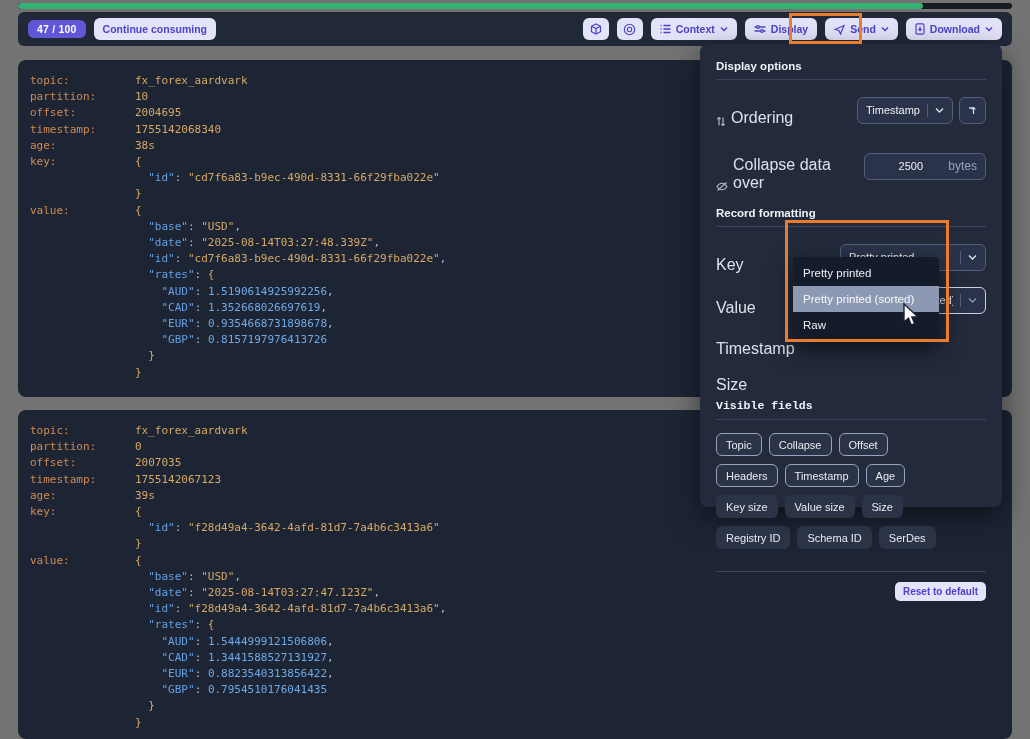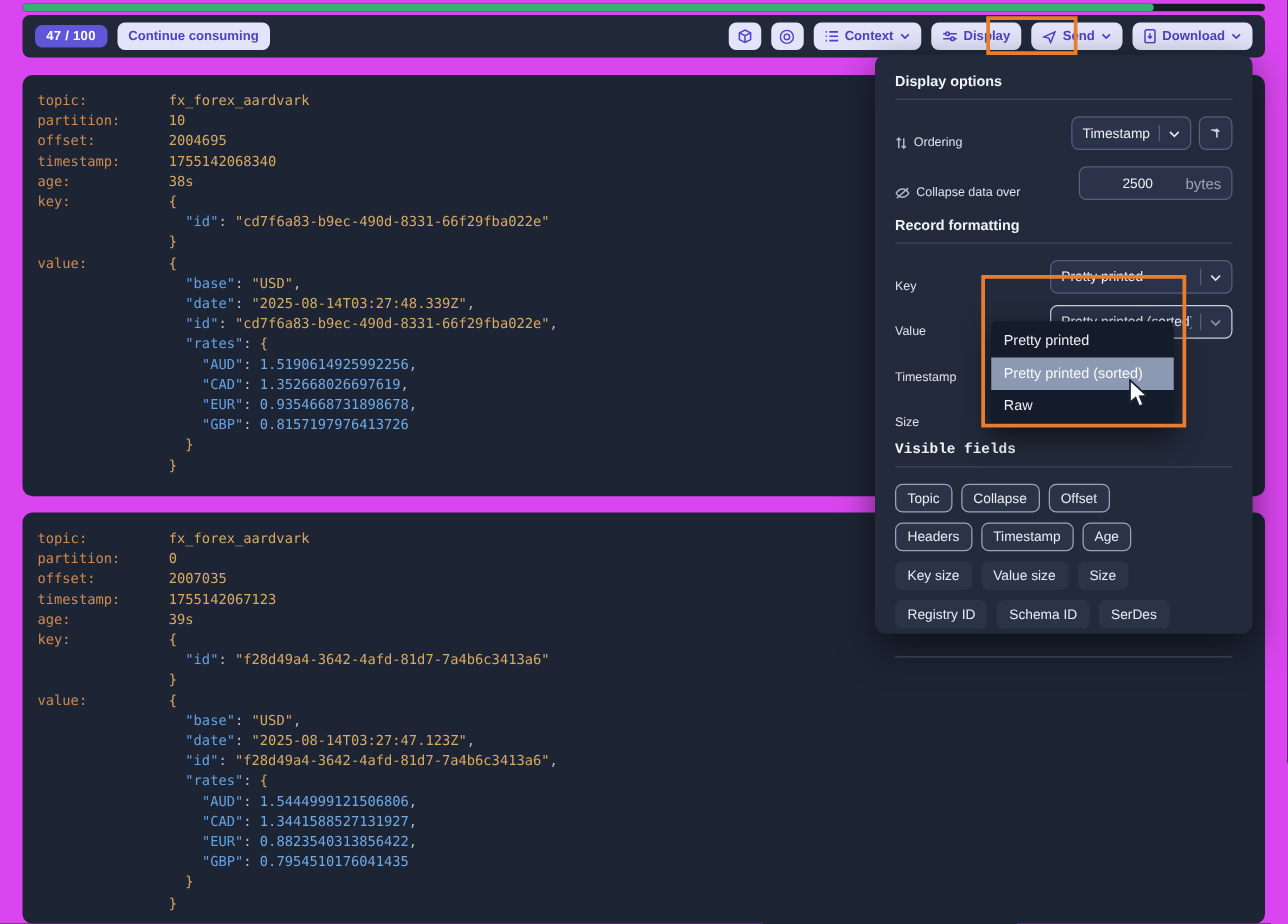--- a/index.html
+++ b/index.html
@@ -1,19 +1,19 @@
 <!DOCTYPE html>
 <html><head>
 <meta charset="utf-8">
 <style>
   * { margin:0; padding:0; box-sizing:border-box; }
   html,body { background:#0c0d11; }
   .page {
     position:relative; width:1030px; height:739px; overflow:hidden;
-    background:#d946ef; font-family:"Liberation Sans", sans-serif;
+    background:#737373; font-family:"Liberation Sans", sans-serif;
   }
   
   .progress-track {
     position:absolute; left:18px; top:3px; width:994px; height:6px;
     background:#171b23; border-radius:3px; overflow:hidden;
   }
   .progress-fill { height:100%; width:91%; background:#35b173; border-radius:3px; }
 
   
   .toolbar {
@@ -62,21 +62,21 @@
   
   .display-panel {
     position:absolute; left:700px; top:44px; width:302px; height:463px;
     background:#222a3b; border-radius:8px; z-index:30;
     box-shadow:0 10px 30px rgba(0,0,0,.55);
     padding:16px 16px 12px 16px; color:#eef0f5;
   }
   .panel-section-title { font-size:11.5px; font-weight:bold; color:#f0f2f7; margin-bottom:7px; }
   .panel-divider { border:none; border-top:1px solid #3c455a; margin-bottom:13px; }
   .panel-row { display:flex; align-items:center; justify-content:space-between; margin-bottom:13px; }
-  .panel-label { font-size:10px; color:#dde1ea; display:flex; align-items:flex-end; gap:5px;margin-top:16px; }
+  .panel-label { font-size:16px; color:#dde1ea; display:flex; align-items:flex-end; gap:5px;margin-top:16px; }
   .panel-label .lbl-ic { color:#aeb6c8; font-size:11px; display:inline-flex; }
   .sel {
     background:#2a3349; border:1px solid #555f7b; border-radius:6px; height:27px;
     display:flex; align-items:center; font-size:11px; color:#eef0f5;
     padding:0 8px; gap:7px; cursor:pointer;
   }
   .sel .sel-text { flex:1; white-space:nowrap; overflow:hidden; }
   .sel .sel-div { width:1px; height:13px; background:#555f7b; }
   .sel-ordering { width:96px; }
   .sel-fmt { width:146px; }
@@ -362,20 +362,23 @@
         <span class="chip chip-selected">Age</span>
         <span class="chip">Key size</span>
         <span class="chip">Value size</span>
         <span class="chip">Size</span>
         <span class="chip">Registry ID</span>
         <span class="chip">Schema ID</span>
         <span class="chip">SerDes</span>
       </div>
 
     <hr class="panel-divider" style="margin-top:14px; margin-bottom:0;">
+    <div class="reset-row">
+      <button class="reset-btn">Reset to default</button>
+    </div>
   </div>
 
   <div class="value-menu">
       <div class="menu-option">Pretty printed</div>
       <div class="menu-option menu-option-selected">Pretty printed (sorted)</div>
       <div class="menu-option">Raw</div>
     </div>
 
   <div class="annotation-box anno-display"></div>
   <div class="annotation-box anno-value"></div>

